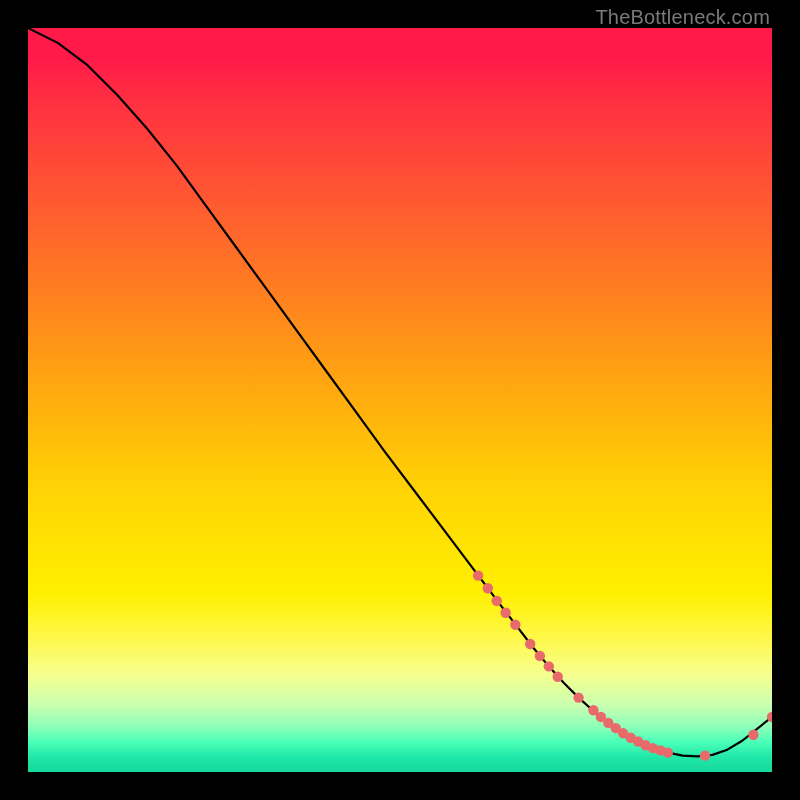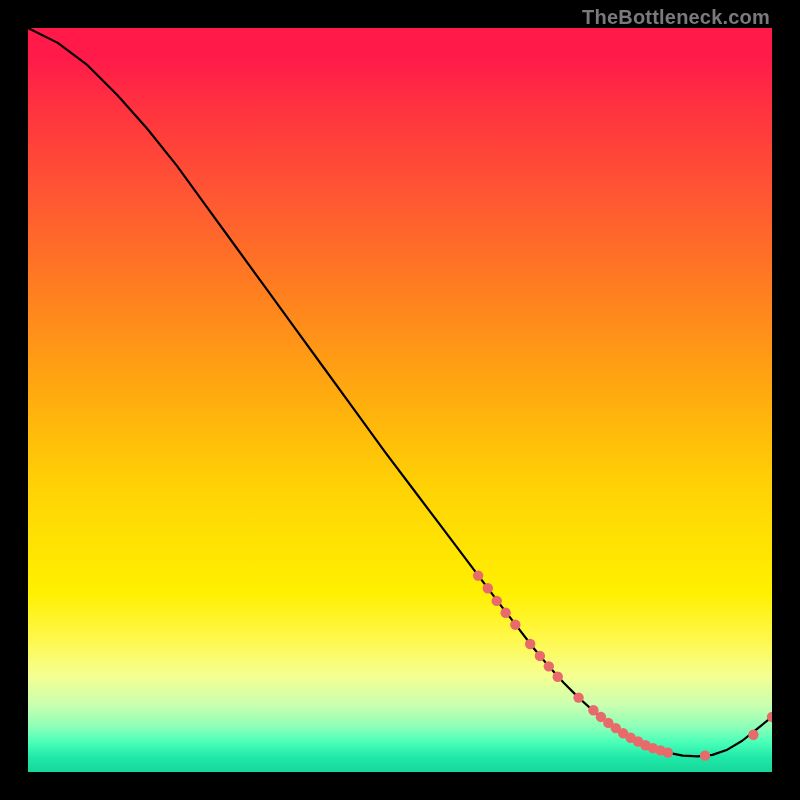--- a/index.html
+++ b/index.html
@@ -58,21 +58,21 @@
     top: 0;
     width: 100%;
     height: 100%;
   }
   .watermark {
     position: absolute;
     top: 6px;
     right: 30px;
     color: #7a7a7a;
     font-size: 20px;
-    font-weight: 700;
+    font-weight: 400;
     letter-spacing: 0.2px;
   }
 </style>
 </head>
 <body>
 
 <div class="container">
   <div class="watermark">TheBottleneck.com</div>
 
   <div class="plot-area">

